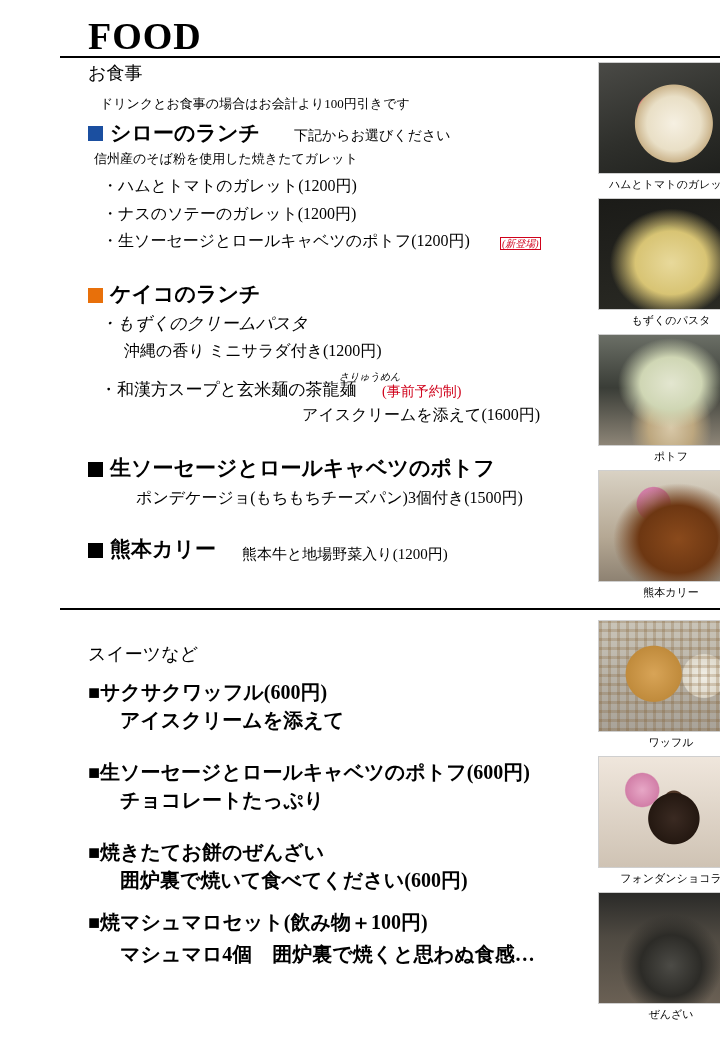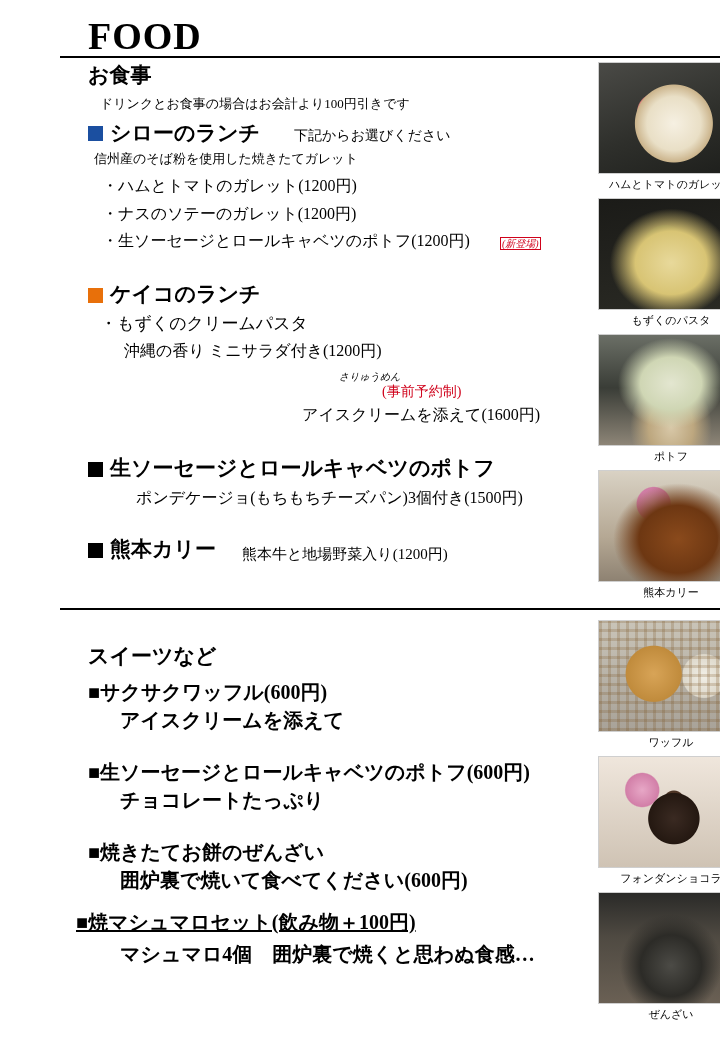--- a/index.html
+++ b/index.html
@@ -65,22 +65,22 @@
   }
 
   
   .t {
     position: absolute;
     white-space: nowrap;
     font-family: "Liberation Serif", "DejaVu Serif", serif;
     line-height: 1.1;
   }
   .sec-title {
-    font-size: 21px;
-    font-weight: bold;
+    font-size: 18px;
+    font-weight: normal;
   }
   .sub-note {
     font-size: 13px;
   }
   .item-head {
     font-size: 21px;
     font-weight: bold;
   }
   .item-head-sm {
     font-size: 20px;
@@ -209,24 +209,25 @@
     <div class="t sub-note" style="left:62px; top:152px;">信州産のそば粉を使用した焼きたてガレット</div>
 
     <div class="t item-line" style="left:70px; top:177px;">・ハムとトマトのガレット(1200円)</div>
     <div class="t item-line" style="left:70px; top:205px;">・ナスのソテーのガレット(1200円)</div>
     <div class="t item-line" style="left:70px; top:232px;">・生ソーセージとロールキャベツのポトフ(1200円)</div>
     <div class="t tiny red" style="left:468px; top:237px; border:1px solid #d0021b; padding:0 1px;">(新登場)</div>
 
     <div class="sq sq-orange" style="left:56px; top:288px;"></div>
     <div class="t item-head" style="left:78px; top:283px;">ケイコのランチ</div>
 
-    <div class="t item-line-lg" style="left:68px; top:315px;">・もずくのクリームパスタ</div>
+    <div class="t item-line-lg" style="left:68px; top:315px;font-style:italic;">・もずくのクリームパスタ</div>
     <div class="t item-line" style="left:92px; top:342px;">沖縄の香り ミニサラダ付き(1200円)</div>
 
     <div class="t tiny" style="left:307px; top:371px;">さりゅうめん</div>
+    <div class="t item-line-lg" style="left:68px; top:381px;">・和漢方スープと玄米麺の茶龍麺</div>
     <div class="t small-inline red" style="left:350px; top:384px;">(事前予約制)</div>
     <div class="t item-line" style="left:270px; top:406px;">アイスクリームを添えて(1600円)</div>
 
     <div class="sq sq-black" style="left:56px; top:462px;"></div>
     <div class="t item-head" style="left:78px; top:457px;">生ソーセージとロールキャベツのポトフ</div>
     <div class="t item-line" style="left:104px; top:489px;">ポンデケージョ(もちもちチーズパン)3個付き(1500円)</div>
 
     <div class="sq sq-black" style="left:56px; top:543px;"></div>
     <div class="t item-head" style="left:78px; top:538px;">熊本カリー</div>
     <div class="t mid-inline" style="left:210px; top:546px;">熊本牛と地場野菜入り(1200円)</div>
@@ -235,21 +236,21 @@
 
     <div class="t item-head-sm" style="left:56px; top:681px;">■サクサクワッフル(600円)</div>
     <div class="t item-head-sm" style="left:88px; top:709px;">アイスクリームを添えて</div>
 
     <div class="t item-head-sm" style="left:56px; top:761px;">■生ソーセージとロールキャベツのポトフ(600円)</div>
     <div class="t item-head-sm" style="left:88px; top:789px;">チョコレートたっぷり</div>
 
     <div class="t item-head-sm" style="left:56px; top:841px;">■焼きたてお餅のぜんざい</div>
     <div class="t item-head-sm" style="left:88px; top:869px;">囲炉裏で焼いて食べてください(600円)</div>
 
-    <div class="t item-head-sm" style="left:44px; top:911px;text-decoration:underline;">■焼マシュマロセット(飲み物＋100円)</div>
+    <div class="t item-head-sm" style="left:56px; top:911px;">■焼マシュマロセット(飲み物＋100円)</div>
     <div class="t item-head-sm" style="left:88px; top:943px;">マシュマロ4個　囲炉裏で焼くと思わぬ食感…</div>
   </div>
 
   <div class="right-col">
 
     <div class="photo-block" style="top:62px;">
       <div class="photo ph-galette"></div>
       <div class="caption">ハムとトマトのガレット</div>
     </div>
 

